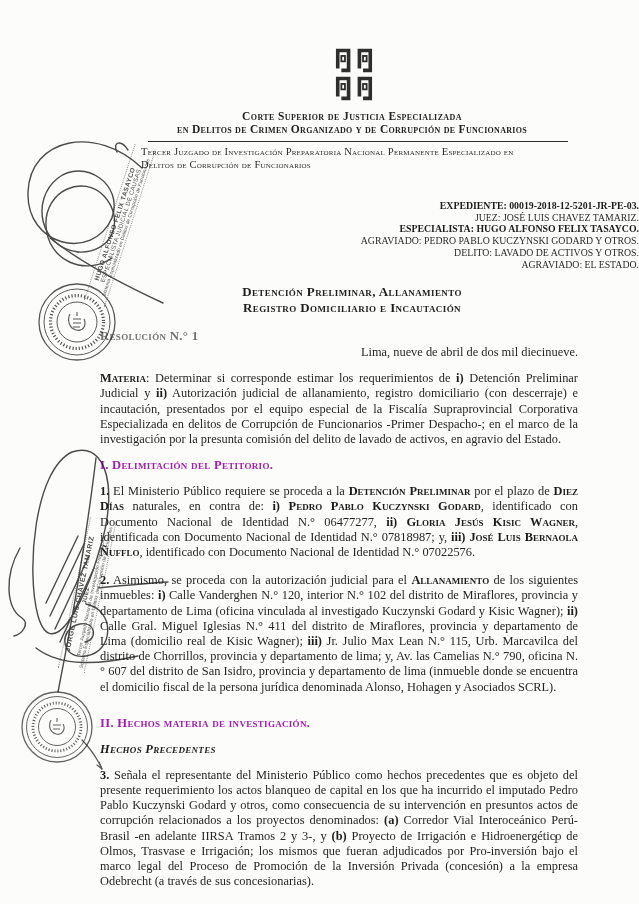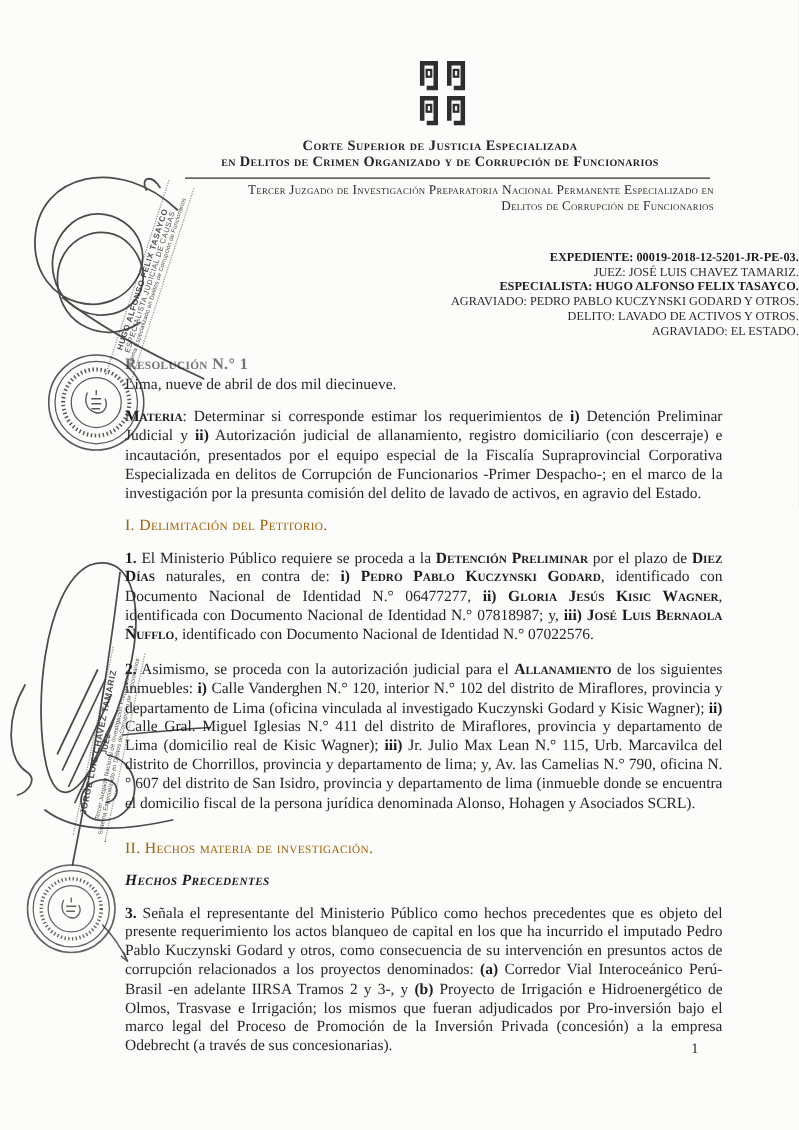--- a/index.html
+++ b/index.html
@@ -11,36 +11,36 @@
   .b{font-weight:bold;color:#1c1c1c;}
   .sc{font-variant:small-caps;}
 
   
   .letterhead{position:relative;padding-top:46px;}
   .logo-wrap{width:440px;margin-left:134px;text-align:center;}
   .court-lines{width:440px;margin-left:132px;text-align:center;margin-top:4px;}
   .court-line1{font-size:11.5px;font-weight:bold;font-variant:small-caps;letter-spacing:.4px;color:#232323;}
   .court-line2{font-size:11.5px;font-weight:bold;font-variant:small-caps;letter-spacing:.3px;color:#232323;margin-top:1px;}
   .rule{border:0;border-top:1.6px solid #2c2c2c;width:420px;margin:6px 0 0 148px;}
-  .subhead{width:430px;margin:3px 0 0 141px;text-align:right;
+  .subhead{width:430px;margin:3px 0 0 141px;text-align:left;
     font-size:10.6px;font-variant:small-caps;letter-spacing:.2px;color:#2b2b2b;line-height:13px;}
 
   
   .case-block{margin:29px 0 0 125px;font-size:9.8px;line-height:11.7px;color:#2a2a2a;text-align:right;}
   .case-row .lbl{display:inline-block;width:97px;font-variant:small-caps;}
   .case-row.strong .lbl,.case-row.strong .val{font-weight:bold;color:#1c1c1c;}
 
   
   .doc-title{width:480px;margin:14px 0 0 112px;text-align:center;
     font-size:13px;font-weight:bold;font-variant:small-caps;letter-spacing:.4px;line-height:16px;color:#1e1e1e;}
   .body-col{margin:0 61px 0 100px;width:478px;}
   .res-heading{margin-top:13px;font-size:12.8px;font-weight:bold;font-variant:small-caps;letter-spacing:.3px;color:#737373;}
-  .date-line{font-size:12.4px;margin-top:1px;}
+  .date-line{font-size:12.4px;margin-top:1px;text-align:right;}
   p.just{margin:11px 0 0 0;font-size:12.4px;line-height:15.2px;text-align:justify;}
-  .sec-heading{margin-top:11px;font-size:12.6px;font-weight:normal;font-variant:small-caps;letter-spacing:.3px;color:#a16207;}
+  .sec-heading{margin-top:11px;font-size:12.6px;font-weight:bold;font-variant:small-caps;letter-spacing:.3px;color:#a21caf;}
   .sub-heading{margin-top:11px;font-size:12.4px;font-weight:bold;font-variant:small-caps;letter-spacing:.3px;color:#1e1e1e;font-style:italic;}
 
   .page-number{position:absolute;left:553px;top:833px;font-size:11.5px;color:#2a2a2a;}
 
   
   .ink-overlay{position:absolute;left:0;top:0;pointer-events:none;}
   .stamp-text{position:absolute;transform-origin:0 0;color:#343434;opacity:.88;
     font-family:"Liberation Sans","DejaVu Sans",sans-serif;text-align:center;
     border-top:1px dotted rgba(40,40,40,.55);border-bottom:1px dotted rgba(40,40,40,.55);
     padding:1px 2px;}
@@ -103,20 +103,24 @@
       <span class="lbl">AGRAVIADO</span><span class="val">: PEDRO PABLO KUCZYNSKI GODARD Y OTROS.</span>
     </div>
     <div class="case-row">
       <span class="lbl">DELITO</span><span class="val">: LAVADO DE ACTIVOS Y OTROS.</span>
     </div>
     <div class="case-row">
       <span class="lbl">AGRAVIADO</span><span class="val">: EL ESTADO.</span>
     </div>
   </div>
 
+  <div class="doc-title">
+    <div>Detención Preliminar, Allanamiento</div>
+    <div>Registro Domiciliario e Incautación</div>
+  </div>
 
   <div class="body-col">
     <div class="res-heading">Resolución N.° 1</div>
     <div class="date-line">Lima, nueve de abril de dos mil diecinueve.</div>
 
     <p class="just"><span class="b sc">Materia</span><span>: Determinar si corresponde estimar los requerimientos de </span><span class="b">i)</span><span> Detención Preliminar Judicial y </span><span class="b">ii)</span><span> Autorización judicial de allanamiento, registro domiciliario (con descerraje) e incautación, presentados por el equipo especial de la Fiscalía Supraprovincial Corporativa Especializada en delitos de Corrupción de Funcionarios -Primer Despacho-; en el marco de la investigación por la presunta comisión del delito de lavado de activos, en agravio del Estado.</span></p>
 
     <div class="sec-heading">I. Delimitación del Petitorio.</div>
 
     <p class="just"><span class="b">1.</span><span> El Ministerio Público requiere se proceda a la </span><span class="b sc">Detención Preliminar</span><span> por el plazo de </span><span class="b sc">Diez Días</span><span> naturales, en contra de: </span><span class="b">i)</span><span> </span><span class="b sc">Pedro Pablo Kuczynski Godard</span><span>, identificado con Documento Nacional de Identidad N.° 06477277, </span><span class="b">ii)</span><span> </span><span class="b sc">Gloria Jesús Kisic Wagner</span><span>, identificada con Documento Nacional de Identidad N.° 07818987; y, </span><span class="b">iii)</span><span> </span><span class="b sc">José Luis Bernaola Ñufflo</span><span>, identificado con Documento Nacional de Identidad N.° 07022576.</span></p>

